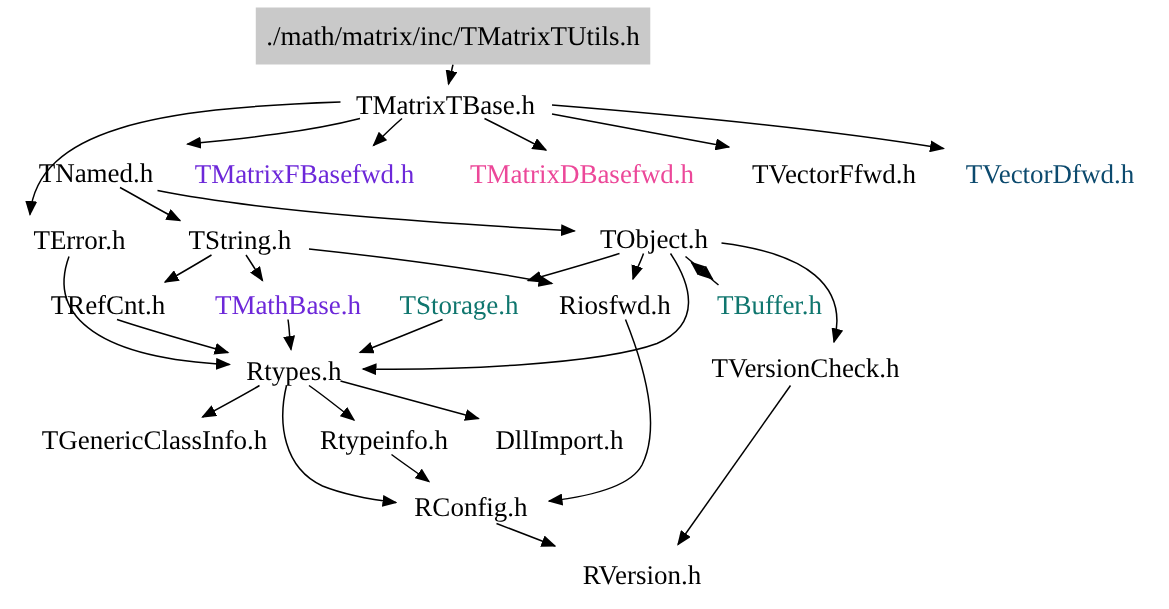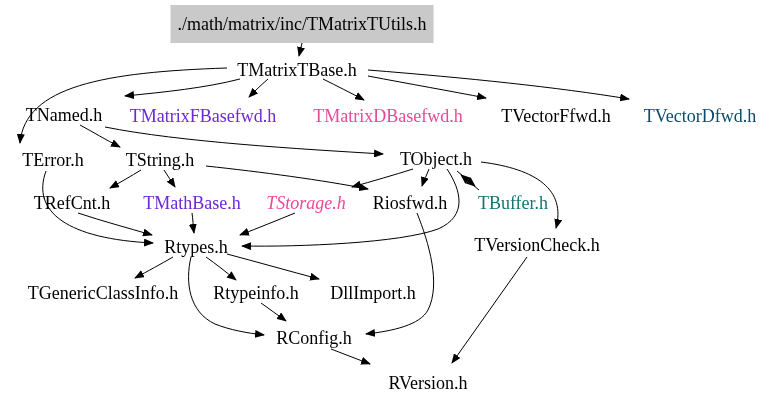--- a/index.html
+++ b/index.html
@@ -73,21 +73,21 @@
       <div class="node" style="left: 64px; top: 115px; color: rgb(0, 0, 0);">TNamed.h</div>
       <div class="node" style="left: 203px; top: 116px; color: #6d28d9; text-align: center;">TMatrixFBasefwd.h</div>
       <div class="node" style="left: 388px; top: 116px; color: #ec4899;">TMatrixDBasefwd.h</div>
       <div class="node" style="left: 556px; top: 116px; color: rgb(0, 0, 0);">TVectorFfwd.h</div>
       <div class="node" style="left: 700px; top: 116px; color: #0c4a6e;">TVectorDfwd.h</div>
       <div class="node" style="left: 53px; top: 160px; color: rgb(0, 0, 0);">TError.h</div>
       <div class="node" style="left: 160px; top: 160px; color: rgb(0, 0, 0);">TString.h</div>
       <div class="node" style="left: 436px; top: 159px; color: rgb(0, 0, 0);">TObject.h</div>
       <div class="node" style="left: 72px; top: 203px; color: rgb(0, 0, 0);">TRefCnt.h</div>
       <div class="node" style="left: 192px; top: 203px; color: #6d28d9;">TMathBase.h</div>
-      <div class="node" style="left: 306px; top: 203px; color: #ec4899; font-style: italic;">TStorage.h</div>
+      <div class="node" style="left: 306px; top: 203px; color: #0f766e;">TStorage.h</div>
       <div class="node" style="left: 410px; top: 203px; color: rgb(0, 0, 0);">Riosfwd.h</div>
       <div class="node" style="left: 513px; top: 203px; color: #0f766e;">TBuffer.h</div>
       <div class="node" style="left: 196px; top: 247px; color: rgb(0, 0, 0);">Rtypes.h</div>
       <div class="node" style="left: 537px; top: 245px; color: rgb(0, 0, 0);">TVersionCheck.h</div>
       <div class="node" style="left: 103px; top: 293px; color: rgb(0, 0, 0);">TGenericClassInfo.h</div>
       <div class="node" style="left: 256px; top: 293px; color: rgb(0, 0, 0);">Rtypeinfo.h</div>
       <div class="node" style="left: 373px; top: 293px; color: rgb(0, 0, 0);">DllImport.h</div>
       <div class="node" style="left: 314px; top: 338px; color: rgb(0, 0, 0);">RConfig.h</div>
       <div class="node" style="left: 428px; top: 383px; color: rgb(0, 0, 0);">RVersion.h</div>
     </div>

